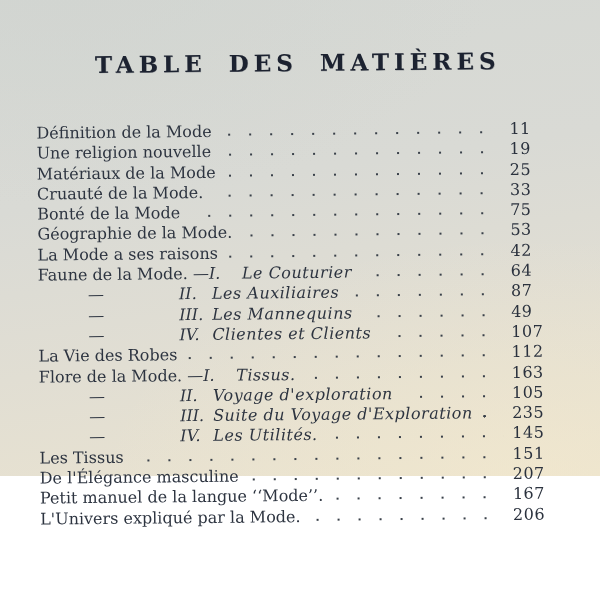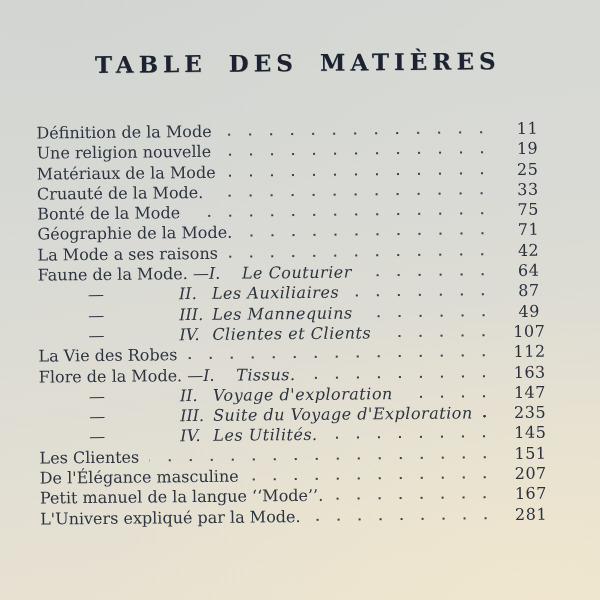--- a/index.html
+++ b/index.html
@@ -5,21 +5,21 @@
   html, body {
     margin: 0;
     padding: 0;
     width: 600px;
     height: 600px;
     overflow: hidden;
   }
   .photo {
     position: relative;
     width: 600px;
-    height: 600px;
+    height: 476px;
     background:
       radial-gradient(130% 95% at 88% 102%, rgba(244,233,204,0.60) 0%, rgba(244,233,204,0) 55%),
       radial-gradient(120% 80% at 10% -5%, rgba(206,210,206,0.55) 0%, rgba(206,210,206,0) 60%),
       linear-gradient(172deg, #d5d8d4 0%, #d9dad5 38%, #e1ded3 68%, #eae3d0 100%);
     font-family: "DejaVu Serif", "Liberation Serif", serif;
   }
   .page-content {
     position: absolute;
     left: 0; top: 0; right: 0;
     transform: rotate(-0.55deg);
@@ -71,21 +71,21 @@
     flex: 1 1 auto;
     height: 4px;
     margin: 0 9px 1px 10px;
     background-image: radial-gradient(circle at 2px 2px, #394049 1.15px, rgba(57,64,73,0) 1.55px);
     background-size: 21px 4px;
     background-repeat: repeat-x;
     background-position: right bottom;
   }
   .page-num {
     min-width: 36px;
-    text-align: center;
+    text-align: left;
     letter-spacing: 0.5px;
     color: #2b323e;
   }
 </style>
 </head>
 <body>
 
 <div class="photo">
   <div class="page-content">
     <h1 class="title">TABLE DES MATIÈRES</h1>
@@ -111,21 +111,21 @@
           <span class="page-num">33</span>
         </div>
         <div class="row">
           <span class="labels"><span class="lbl">Bonté de la Mode</span></span>
           <span class="leader"></span>
           <span class="page-num">75</span>
         </div>
         <div class="row">
           <span class="labels"><span class="lbl">Géographie de la Mode.</span></span>
           <span class="leader"></span>
-          <span class="page-num">71</span>
+          <span class="page-num">53</span>
         </div>
         <div class="row">
           <span class="labels"><span class="lbl">La Mode a ses raisons</span></span>
           <span class="leader"></span>
           <span class="page-num">42</span>
         </div>
         <div class="row">
           <span class="labels"><span class="pre">Faune de la Mode. —</span><span class="numeral">I.</span><span class="chapter">Le Couturier</span></span>
           <span class="leader"></span>
           <span class="page-num">64</span>
@@ -151,47 +151,47 @@
           <span class="page-num">112</span>
         </div>
         <div class="row">
           <span class="labels"><span class="pre">Flore de la Mode. —</span><span class="numeral">I.</span><span class="chapter">Tissus.</span></span>
           <span class="leader"></span>
           <span class="page-num">163</span>
         </div>
         <div class="row">
           <span class="labels"><span class="pre sub">—</span><span class="numeral">II.</span><span class="chapter">Voyage d'exploration</span></span>
           <span class="leader"></span>
-          <span class="page-num">147</span>
+          <span class="page-num">105</span>
         </div>
         <div class="row">
           <span class="labels"><span class="pre sub">—</span><span class="numeral">III.</span><span class="chapter">Suite du Voyage d'Exploration</span></span>
           <span class="leader"></span>
           <span class="page-num">235</span>
         </div>
         <div class="row">
           <span class="labels"><span class="pre sub">—</span><span class="numeral">IV.</span><span class="chapter">Les Utilités.</span></span>
           <span class="leader"></span>
           <span class="page-num">145</span>
         </div>
         <div class="row">
-          <span class="labels"><span class="lbl">Les Clientes</span></span>
+          <span class="labels"><span class="lbl">Les Tissus</span></span>
           <span class="leader"></span>
           <span class="page-num">151</span>
         </div>
         <div class="row">
           <span class="labels"><span class="lbl">De l'Élégance masculine</span></span>
           <span class="leader"></span>
           <span class="page-num">207</span>
         </div>
         <div class="row">
           <span class="labels"><span class="lbl">Petit manuel de la langue ‘‘Mode’’.</span></span>
           <span class="leader"></span>
           <span class="page-num">167</span>
         </div>
         <div class="row">
           <span class="labels"><span class="lbl">L'Univers expliqué par la Mode.</span></span>
           <span class="leader"></span>
-          <span class="page-num">281</span>
+          <span class="page-num">206</span>
         </div>
       </div>
   </div>
 </div>
 
 </body></html>

